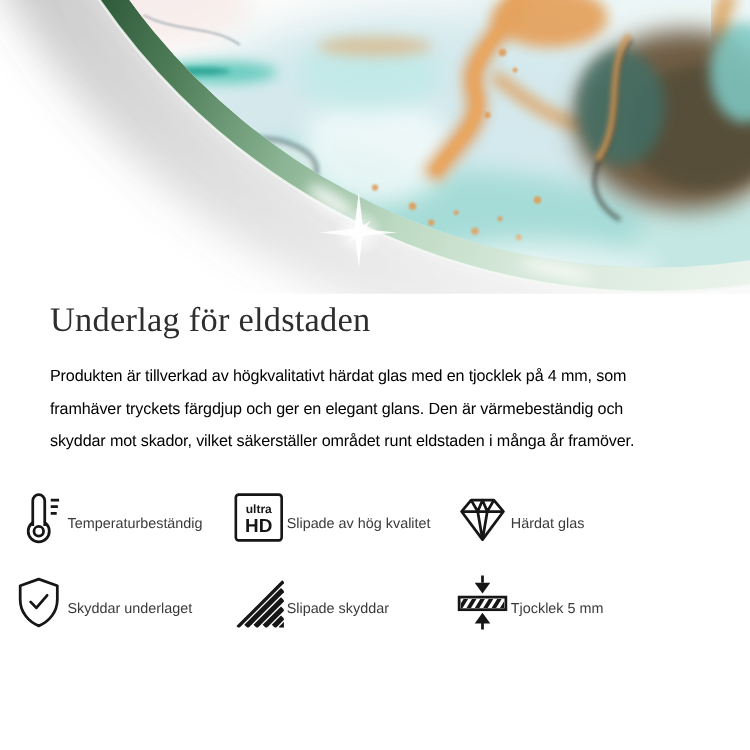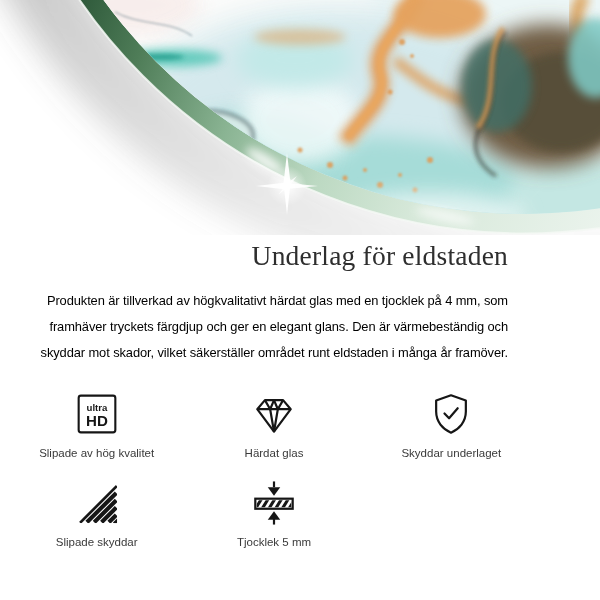--- a/index.html
+++ b/index.html
@@ -1,17 +1,17 @@
 <!DOCTYPE html>
 <html><head>
 <meta charset="utf-8">
 <style>
   html,body { margin:0; padding:0; background:#ffffff; }
   body { width:600px; height:600px; font-family:"Liberation Sans", sans-serif; color:#222; overflow:hidden; }
-  .page { position:relative; width:548px; height:600px; background:#fff;text-align:right; }
+  .page { position:relative; width:548px; height:600px; background:#fff; }
 
   .hero { position:relative; width:600px; height:235px; overflow:hidden; }
   .hero svg { display:block; }
 
   .content { padding:0 40px; }
   .title {
     font-family:"Liberation Serif", serif;
     font-weight:400;
     font-size:27.5px;
     line-height:36px;
@@ -29,21 +29,21 @@
     color:#000000;
   }
 
   .features {
     margin-top:24px;
     padding:0 8px;
     display:grid;
     grid-template-columns:repeat(3, 1fr);
     row-gap:20px;
   }
-  .feature { display:flex; flex-direction:column; align-items:center; }
+  .feature { display:flex; flex-direction:row; align-items:center; }
   .icon-box { height:48px; display:flex; align-items:center; justify-content:center; }
   .feature-label { margin-top:9px; font-size:11.5px; color:#3a3a3a; }
 
   .ic { stroke:#161616; fill:none; stroke-width:2.3; }
   .ic-fill { fill:#161616; stroke:none; }
 </style>
 </head>
 <body>
 
 <div class="page">
@@ -166,20 +166,32 @@
 
   <div class="content">
     <h1 class="title">
       <span>Underlag för eldstaden</span>
     </h1>
     <p class="intro">Produkten är tillverkad av högkvalitativt härdat glas med en tjocklek på 4 mm, som framhäver tryckets färgdjup och ger en elegant glans. Den är värmebeständig och skyddar mot skador, vilket säkerställer området runt eldstaden i många år framöver.</p>
   </div>
 
   <div class="features">
 
+    <div class="feature">
+      <div class="icon-box">
+        <svg width="46" height="48" viewBox="0 0 48 48">
+          <circle class="ic" cx="24" cy="35.5" r="8.8" fill="#fff"></circle>
+          <path d="M19,10 A5,5 0 0 1 29,10 V31 H19 Z" fill="#fff"></path>
+          <path class="ic" d="M19,31 V10 A5,5 0 0 1 29,10 V31"></path>
+          <circle class="ic" cx="24" cy="35.5" r="4" stroke-width="2.1"></circle>
+          <path class="ic" d="M34,9.5 H41 M34,15 H40 M34,20.5 H39" stroke-width="2"></path>
+        </svg>
+      </div>
+      <div class="feature-label">Temperaturbeständig</div>
+    </div>
 
     <div class="feature">
       <div class="icon-box">
         <svg width="44" height="44" viewBox="0 0 48 48">
           <rect class="ic" x="4" y="4" width="40" height="40" rx="2.5" stroke-width="3"></rect>
           <text x="24" y="20.5" text-anchor="middle" font-family="Liberation Sans, sans-serif" font-size="10.5" font-weight="600" fill="#161616">ultra</text>
           <text x="24" y="37" text-anchor="middle" font-family="Liberation Sans, sans-serif" font-size="16.5" font-weight="800" fill="#161616">HD</text>
         </svg>
       </div>
       <div class="feature-label">Slipade av hög kvalitet</div>

